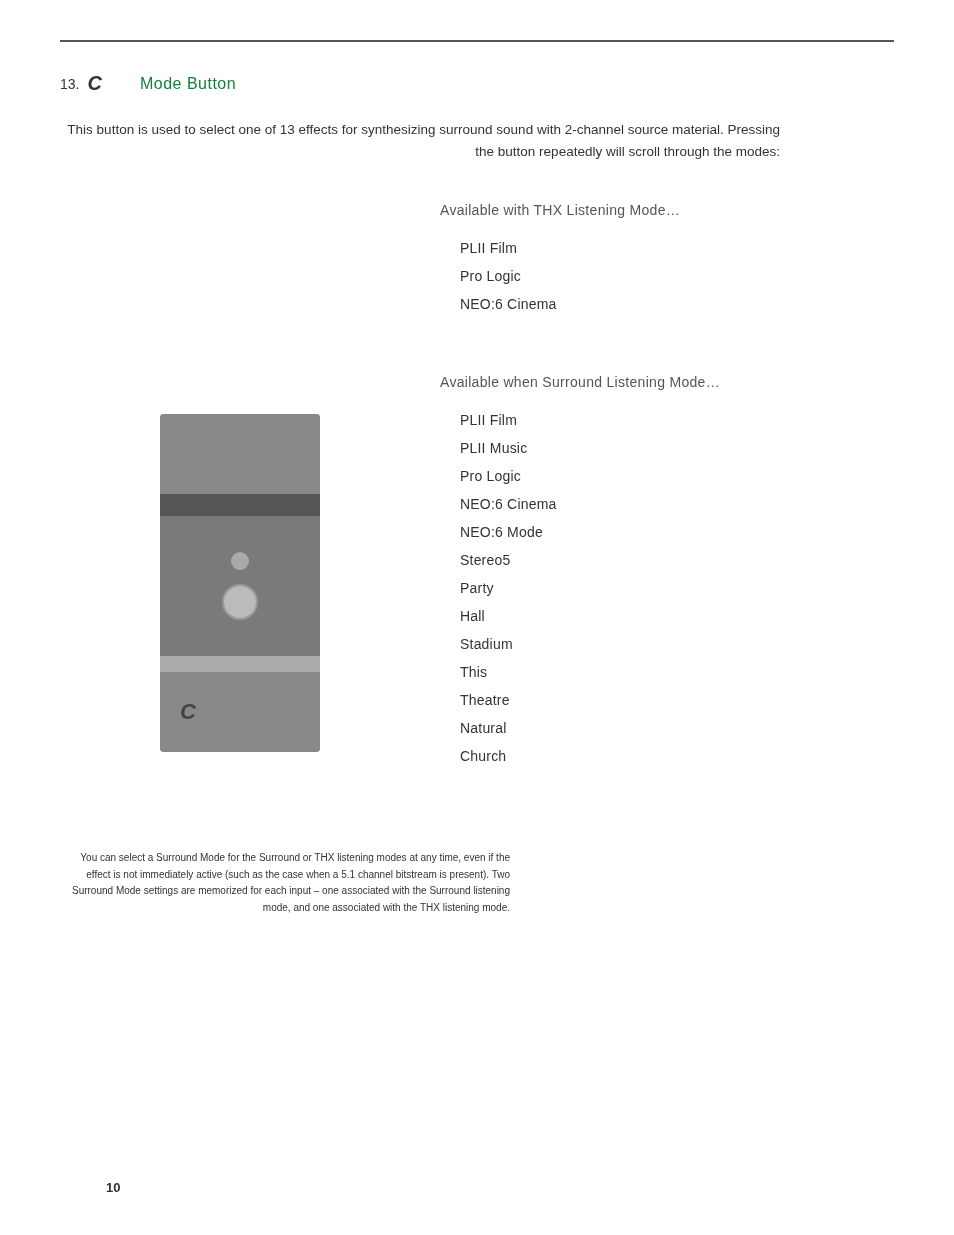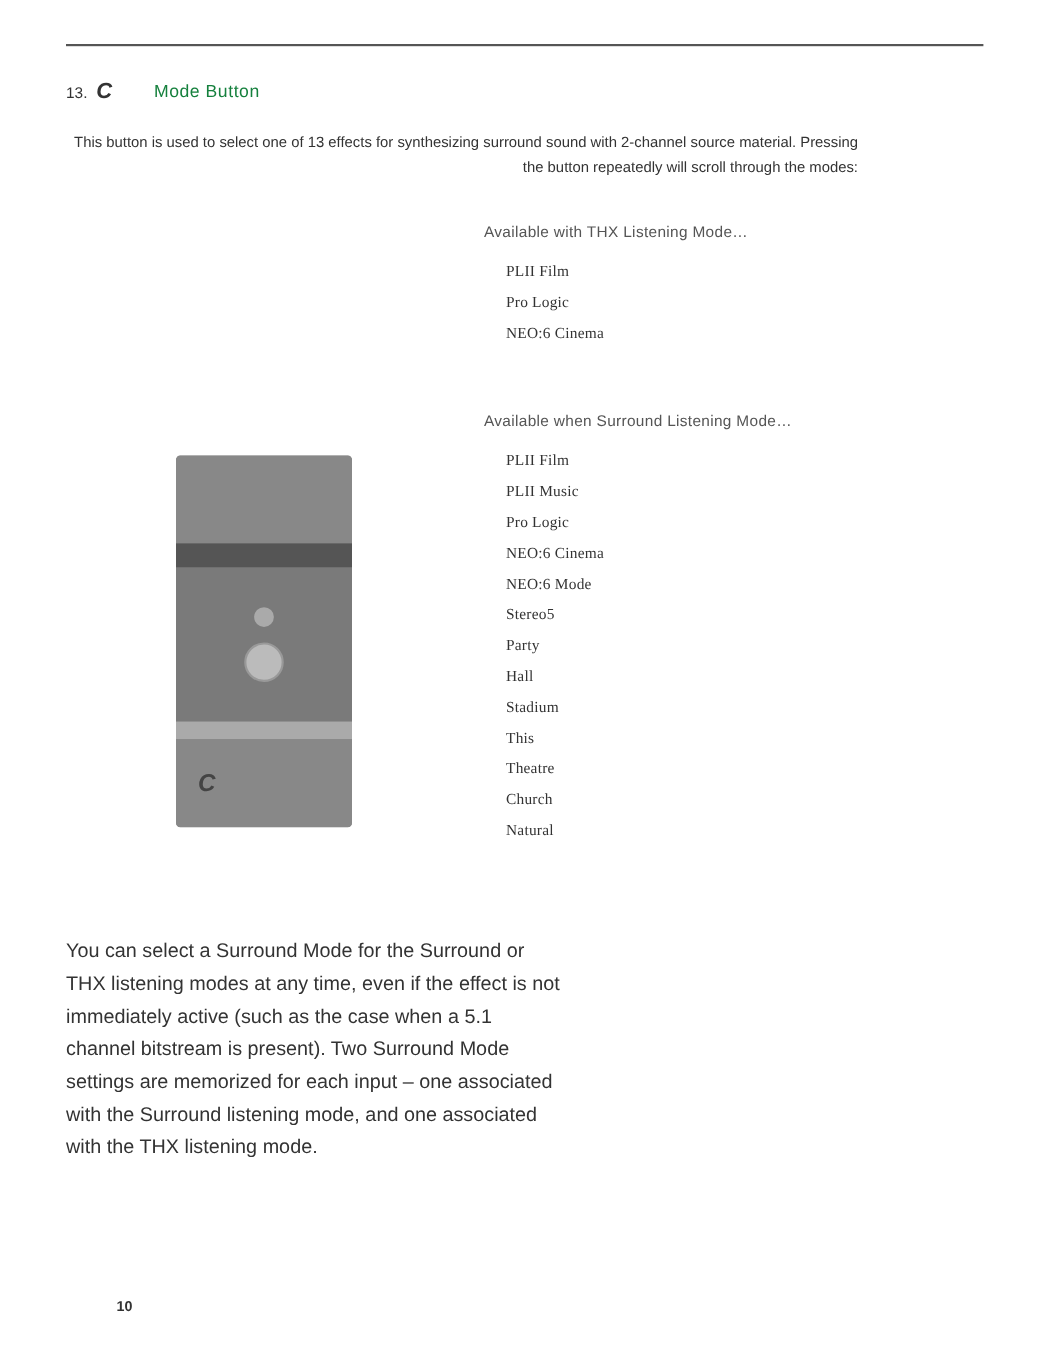--- a/index.html
+++ b/index.html
@@ -72,21 +72,20 @@
     .thx-section .section-label {
       font-size: 14px;
       color: #555;
       margin-bottom: 16px;
       letter-spacing: 0.3px;
     }
 
     .mode-list {
       list-style: none;
       padding-left: 20px;
-      font-family: Liberation Serif, serif;
     }
 
     .mode-list li {
       font-size: 14px;
       color: #333;
       line-height: 2;
       letter-spacing: 0.2px;
     }
 
     
@@ -169,23 +168,24 @@
       font-size: 22px;
       font-weight: bold;
       font-style: italic;
       color: #444;
     }
 
     
     .bottom-text {
       margin-top: 80px;
       max-width: 450px;
-      font-size: 18px;
+      font-size: 10px;
       line-height: 1.65;
       color: #333;
+      text-align: right;
     }
 
     .page-number {
       position: absolute;
       bottom: 40px;
       left: 60px;
       font-size: 13px;
       color: #333;
       font-weight: bold;
       margin-left: 46px;
@@ -252,22 +252,22 @@
             <li>PLII Music</li>
             <li>Pro Logic</li>
             <li>NEO:6 Cinema</li>
             <li>NEO:6 Mode</li>
             <li>Stereo5</li>
             <li>Party</li>
             <li>Hall</li>
             <li>Stadium</li>
             <li>This</li>
             <li>Theatre</li>
+            <li>Natural</li>
             <li>Church</li>
-            <li>Natural</li>
           </ul>
       </div>
     </div>
   </div>
 
   <div class="bottom-text">You can select a Surround Mode for the Surround or THX listening modes at any time, even if the effect is not immediately active (such as the case when a 5.1 channel bitstream is present).  Two Surround Mode settings are memorized for each input – one associated with the Surround listening mode, and one associated with the THX listening mode.</div>
 
   <div class="page-number">10</div>
 
 </div>

